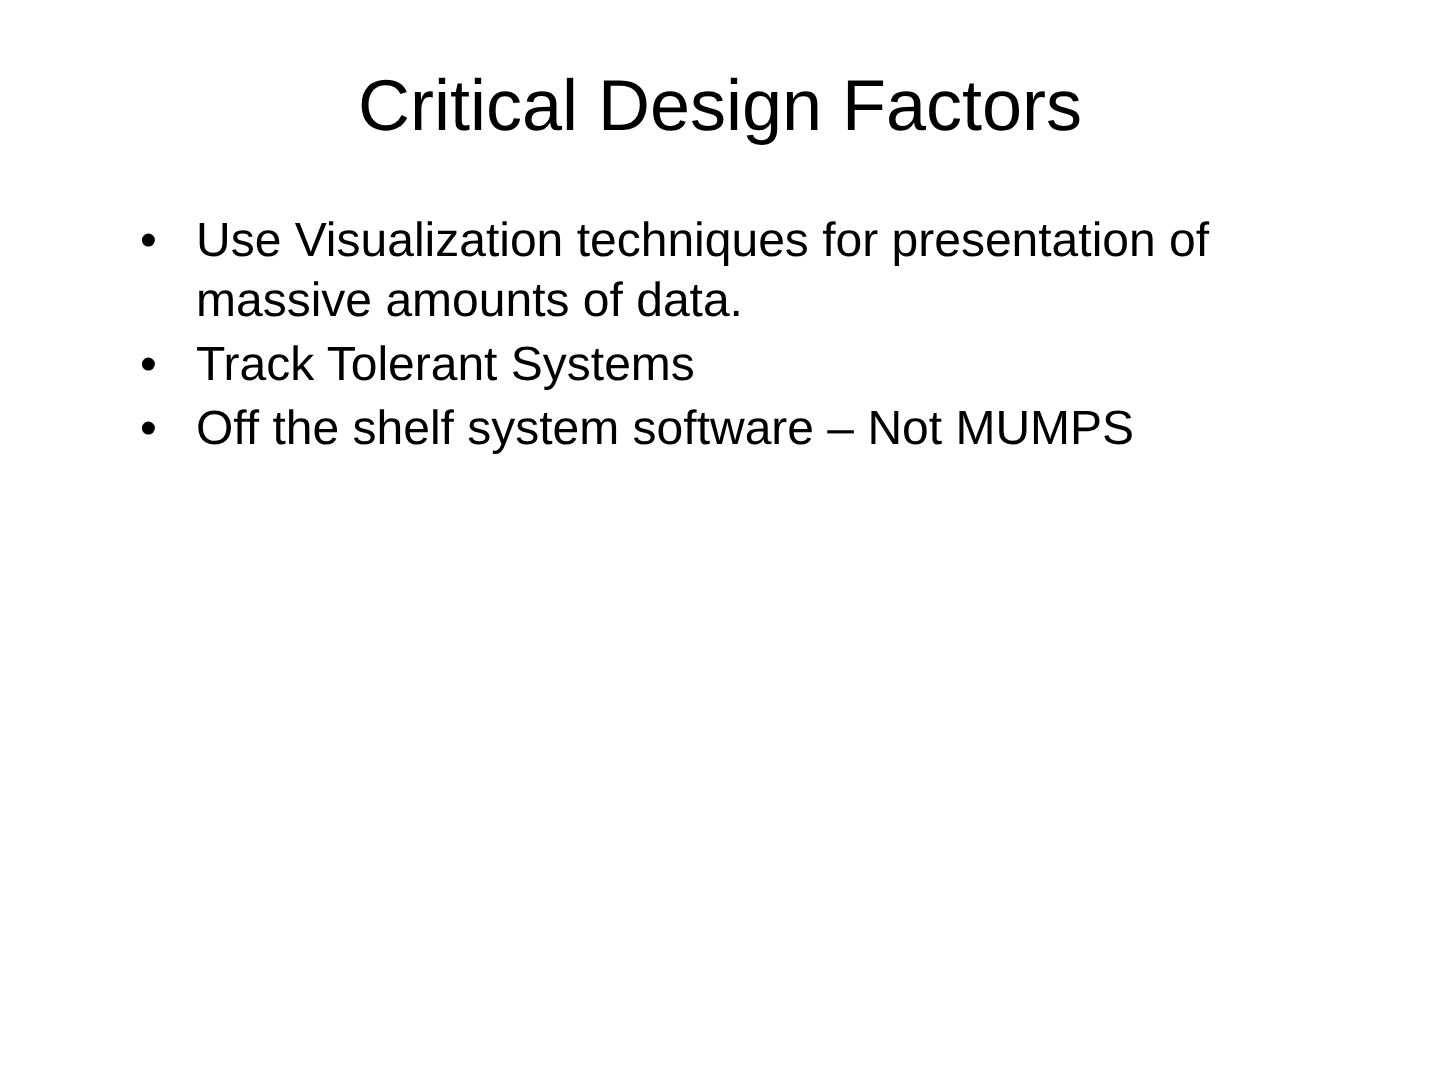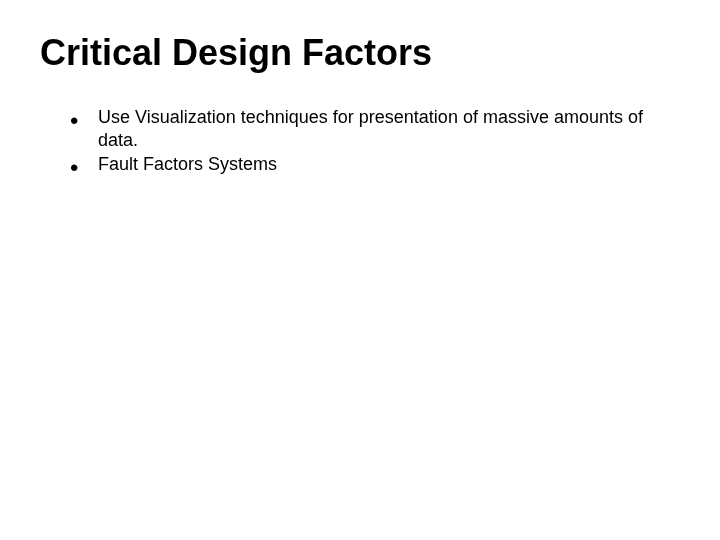--- a/index.html
+++ b/index.html
@@ -10,45 +10,46 @@
     body {
       width: 720px;
       height: 540px;
       background: #ffffff;
       font-family: Arial, Helvetica, sans-serif;
       color: #000000;
       padding: 28px 40px;
     }
     .title {
       font-size: 36px;
-      font-weight: 700;
-      text-align: left;
+      font-weight: 400;
+      text-align: center;
       margin-bottom: 32px;
       margin-top: 4px;
     }
     .bullet-list {
       list-style: none;
       padding-left: 30px;
     }
     .bullet-item {
-      font-size: 18px;
+      font-size: 24px;
       line-height: 1.25;
       margin-bottom: 2px;
       position: relative;
       padding-left: 28px;
     }
     .bullet-item::before {
       content: "•";
       position: absolute;
       left: 0;
       top: 0;
       font-size: 24px;
     }
   </style>
 </head>
 <body>
 
 <h1 class="title">Critical Design Factors</h1>
 
 <ul class="bullet-list">
   <li class="bullet-item">Use Visualization techniques for presentation of massive amounts of data.</li>
-  <li class="bullet-item">Fault Factors Systems</li>
+  <li class="bullet-item">Track Tolerant Systems</li>
+  <li class="bullet-item">Off the shelf system software – Not MUMPS</li>
 </ul>
 
 </body></html>

